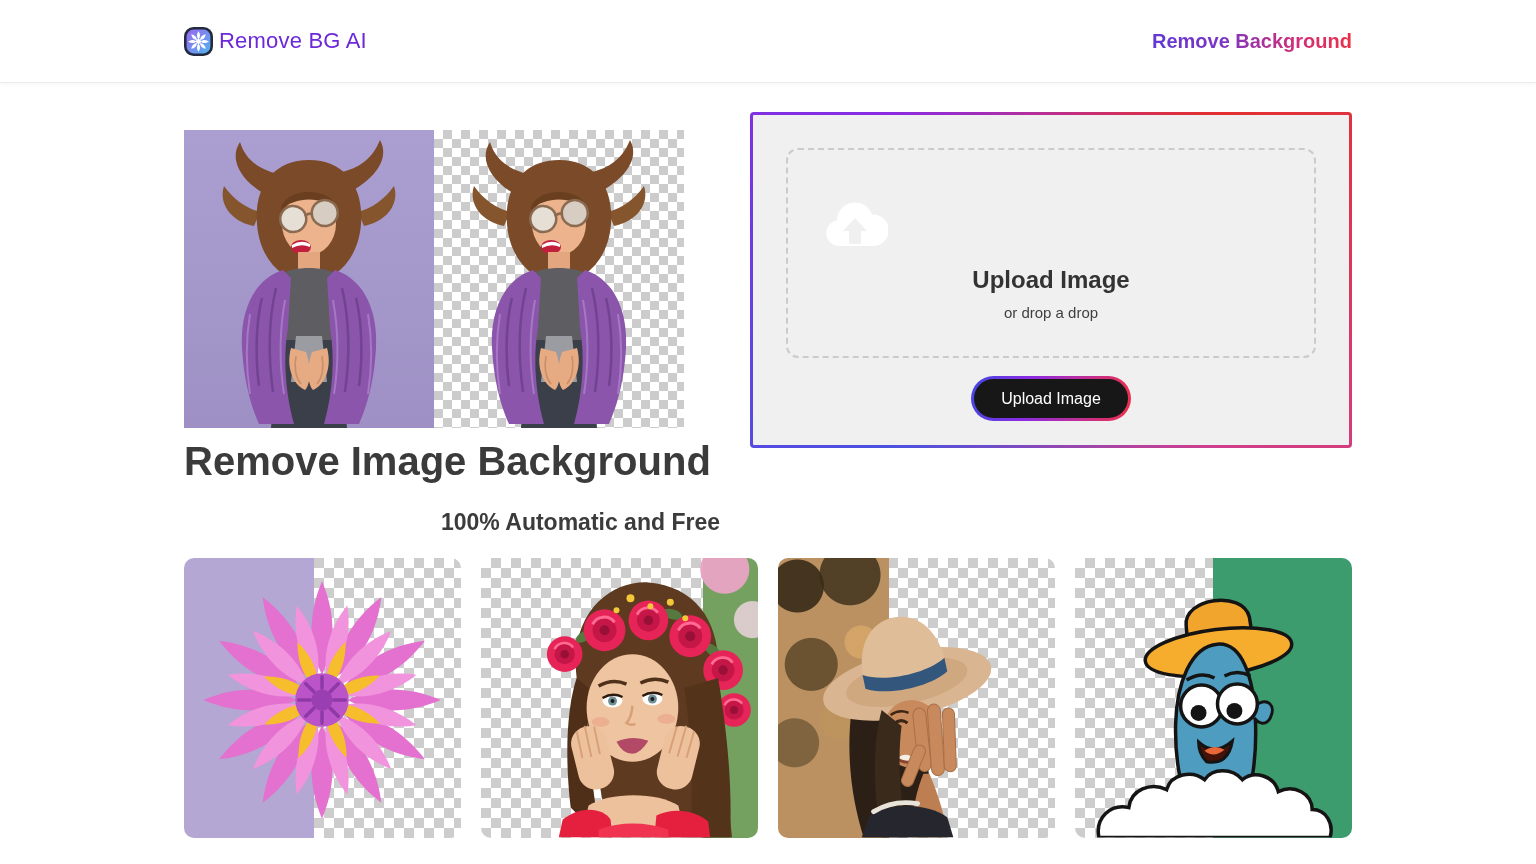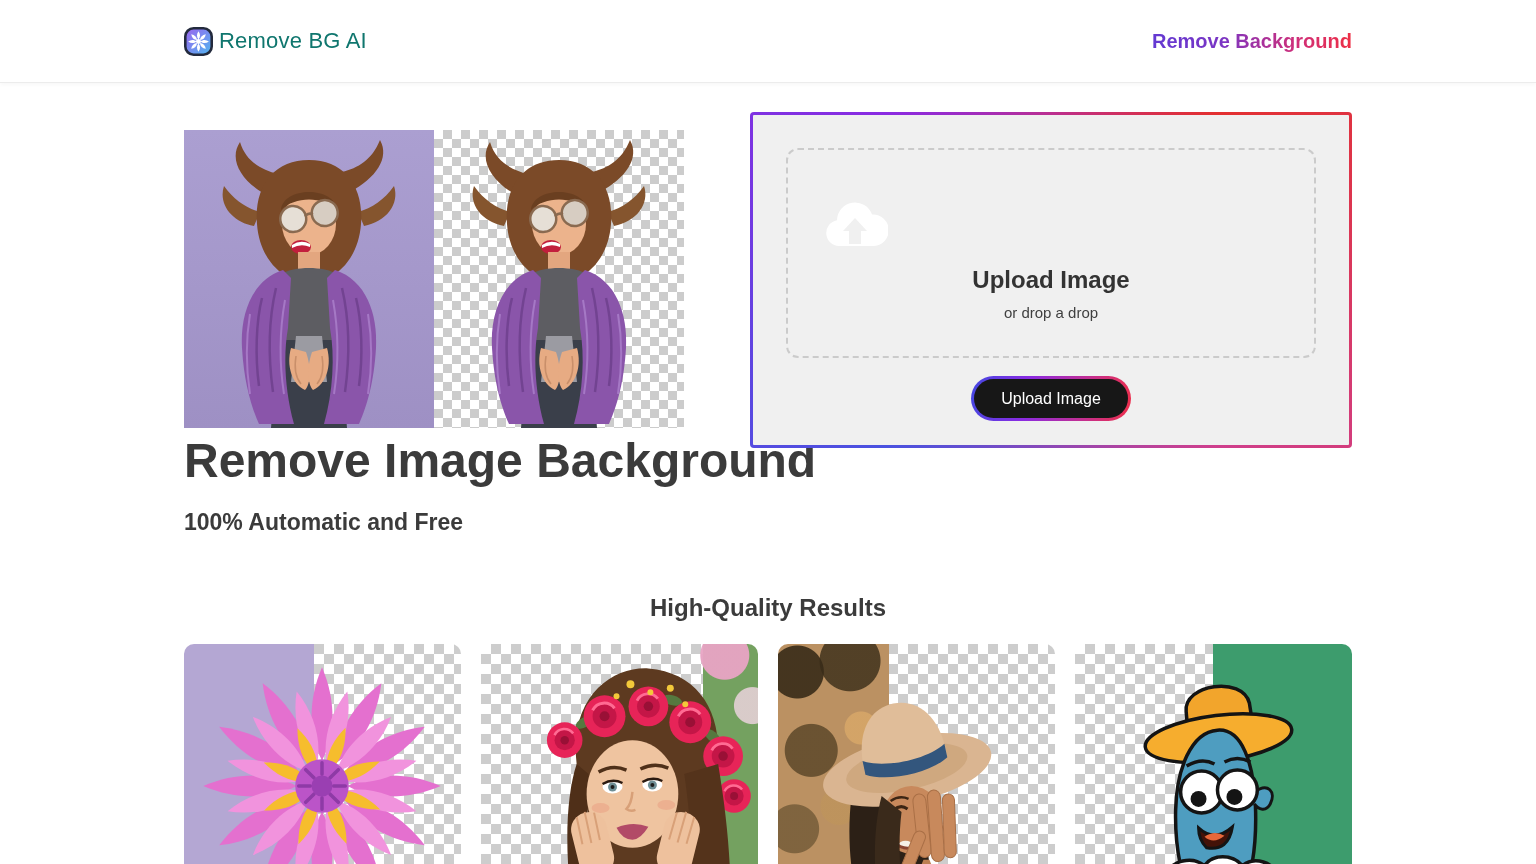--- a/index.html
+++ b/index.html
@@ -5,41 +5,41 @@
   * { box-sizing: border-box; margin: 0; padding: 0; }
   html,body { width:1536px; height:864px; overflow:hidden; background:#ffffff;
     font-family:"Liberation Sans","DejaVu Sans",sans-serif; color:#3a3a3a; }
 
   
   .header { height:83px; padding:0 184px; display:flex; align-items:center;
     justify-content:space-between; background:#fff; border-bottom:1px solid #ececec;
     box-shadow:0 2px 4px rgba(0,0,0,.03); }
   .logo { display:flex; align-items:center; gap:6px; cursor:pointer; }
   .logo-icon { width:29px; height:29px; display:block; }
-  .logo-text { font-size:22px; font-weight:500; color:#0f766e; letter-spacing:.2px; }
+  .logo-text { font-size:22px; font-weight:500; color:#6d28d9; letter-spacing:.2px; }
   .nav-link { font-size:20px; font-weight:700; cursor:pointer; text-decoration:none;
     background:linear-gradient(90deg,#6339d2 0%,#7a35c4 35%,#cf2f7a 72%,#ee2f45 100%);
     -webkit-background-clip:text; background-clip:text; color:transparent; }
 
   
   .content { width:1168px; margin:0 auto; }
   .hero-row { display:flex; justify-content:space-between; margin-top:29px; }
   .hero-left { width:536px; margin-top:18px; }
 
   
   .hero-compare { width:500px; height:298px; display:flex; }
   .half { width:250px; height:298px; position:relative; overflow:hidden; }
   .half svg { position:absolute; bottom:0; left:50%; transform:translateX(-50%); }
   .half-original { background:linear-gradient(180deg,#ab9fd1 0%,#9e90c4 100%); }
   .checker-lg { background-color:#fff;
     background-image:conic-gradient(#cccccc 0 25%,#ffffff 0 50%,#cccccc 0 75%,#ffffff 0);
     background-size:18px 18px; }
 
-  .hero-title { font-size:48px; line-height:48px; font-weight:700; color:#3b3b3b; margin-top:9px; white-space:nowrap; }
-  .hero-subtitle { width:536px; text-align:left; font-size:23px; font-weight:700; color:#3b3b3b; margin-top:24px; }
+  .hero-title { font-size:40px; line-height:48px; font-weight:700; color:#3b3b3b; margin-top:9px; white-space:nowrap; }
+  .hero-subtitle { width:536px; text-align:right; font-size:23px; font-weight:700; color:#3b3b3b; margin-top:24px; }
 
   
   .upload-card { width:602px; height:336px; border-radius:4px; padding:33px 33px 30px;
     border:3px solid transparent;
     background:linear-gradient(#f0f0f0,#f0f0f0) padding-box,
       conic-gradient(from 0deg,#bb2f90,#e33030 45deg,#cf3f8d 135deg,#4a52e0 225deg,#8a2be2 315deg,#bb2f90 360deg) border-box; }
   .dropzone { height:210px; border:2px dashed #cbcbcb; border-radius:12px; position:relative;
     display:flex; flex-direction:column; align-items:center; cursor:pointer; }
   .cloud-icon { position:absolute; left:34px; top:48px; width:66px; height:52px; }
   .dz-title { margin-top:116px; font-size:24px; font-weight:700; color:#333; }
@@ -334,21 +334,20 @@
         <div class="dz-title">Upload Image</div>
         <div class="dz-sub">or drop a drop</div>
       </div>
       <div class="btn-row">
         <button class="upload-btn">Upload Image</button>
       </div>
     </div>
   </section>
 
   <section class="results">
-    <h3 class="results-title">High-Quality Results</h3>
     <div class="examples-row">
       <div class="example ex-flower">
         <svg style="left:10px;top:14px" width="256" height="256" viewBox="0 0 220 220">
             <use href="#sym-flower"></use>
           </svg>
       </div>
       <div class="example ex-crown">
         <svg style="left:0;top:0" width="277" height="280" viewBox="0 0 278 280">
             <use href="#sym-crown"></use>
           </svg>

